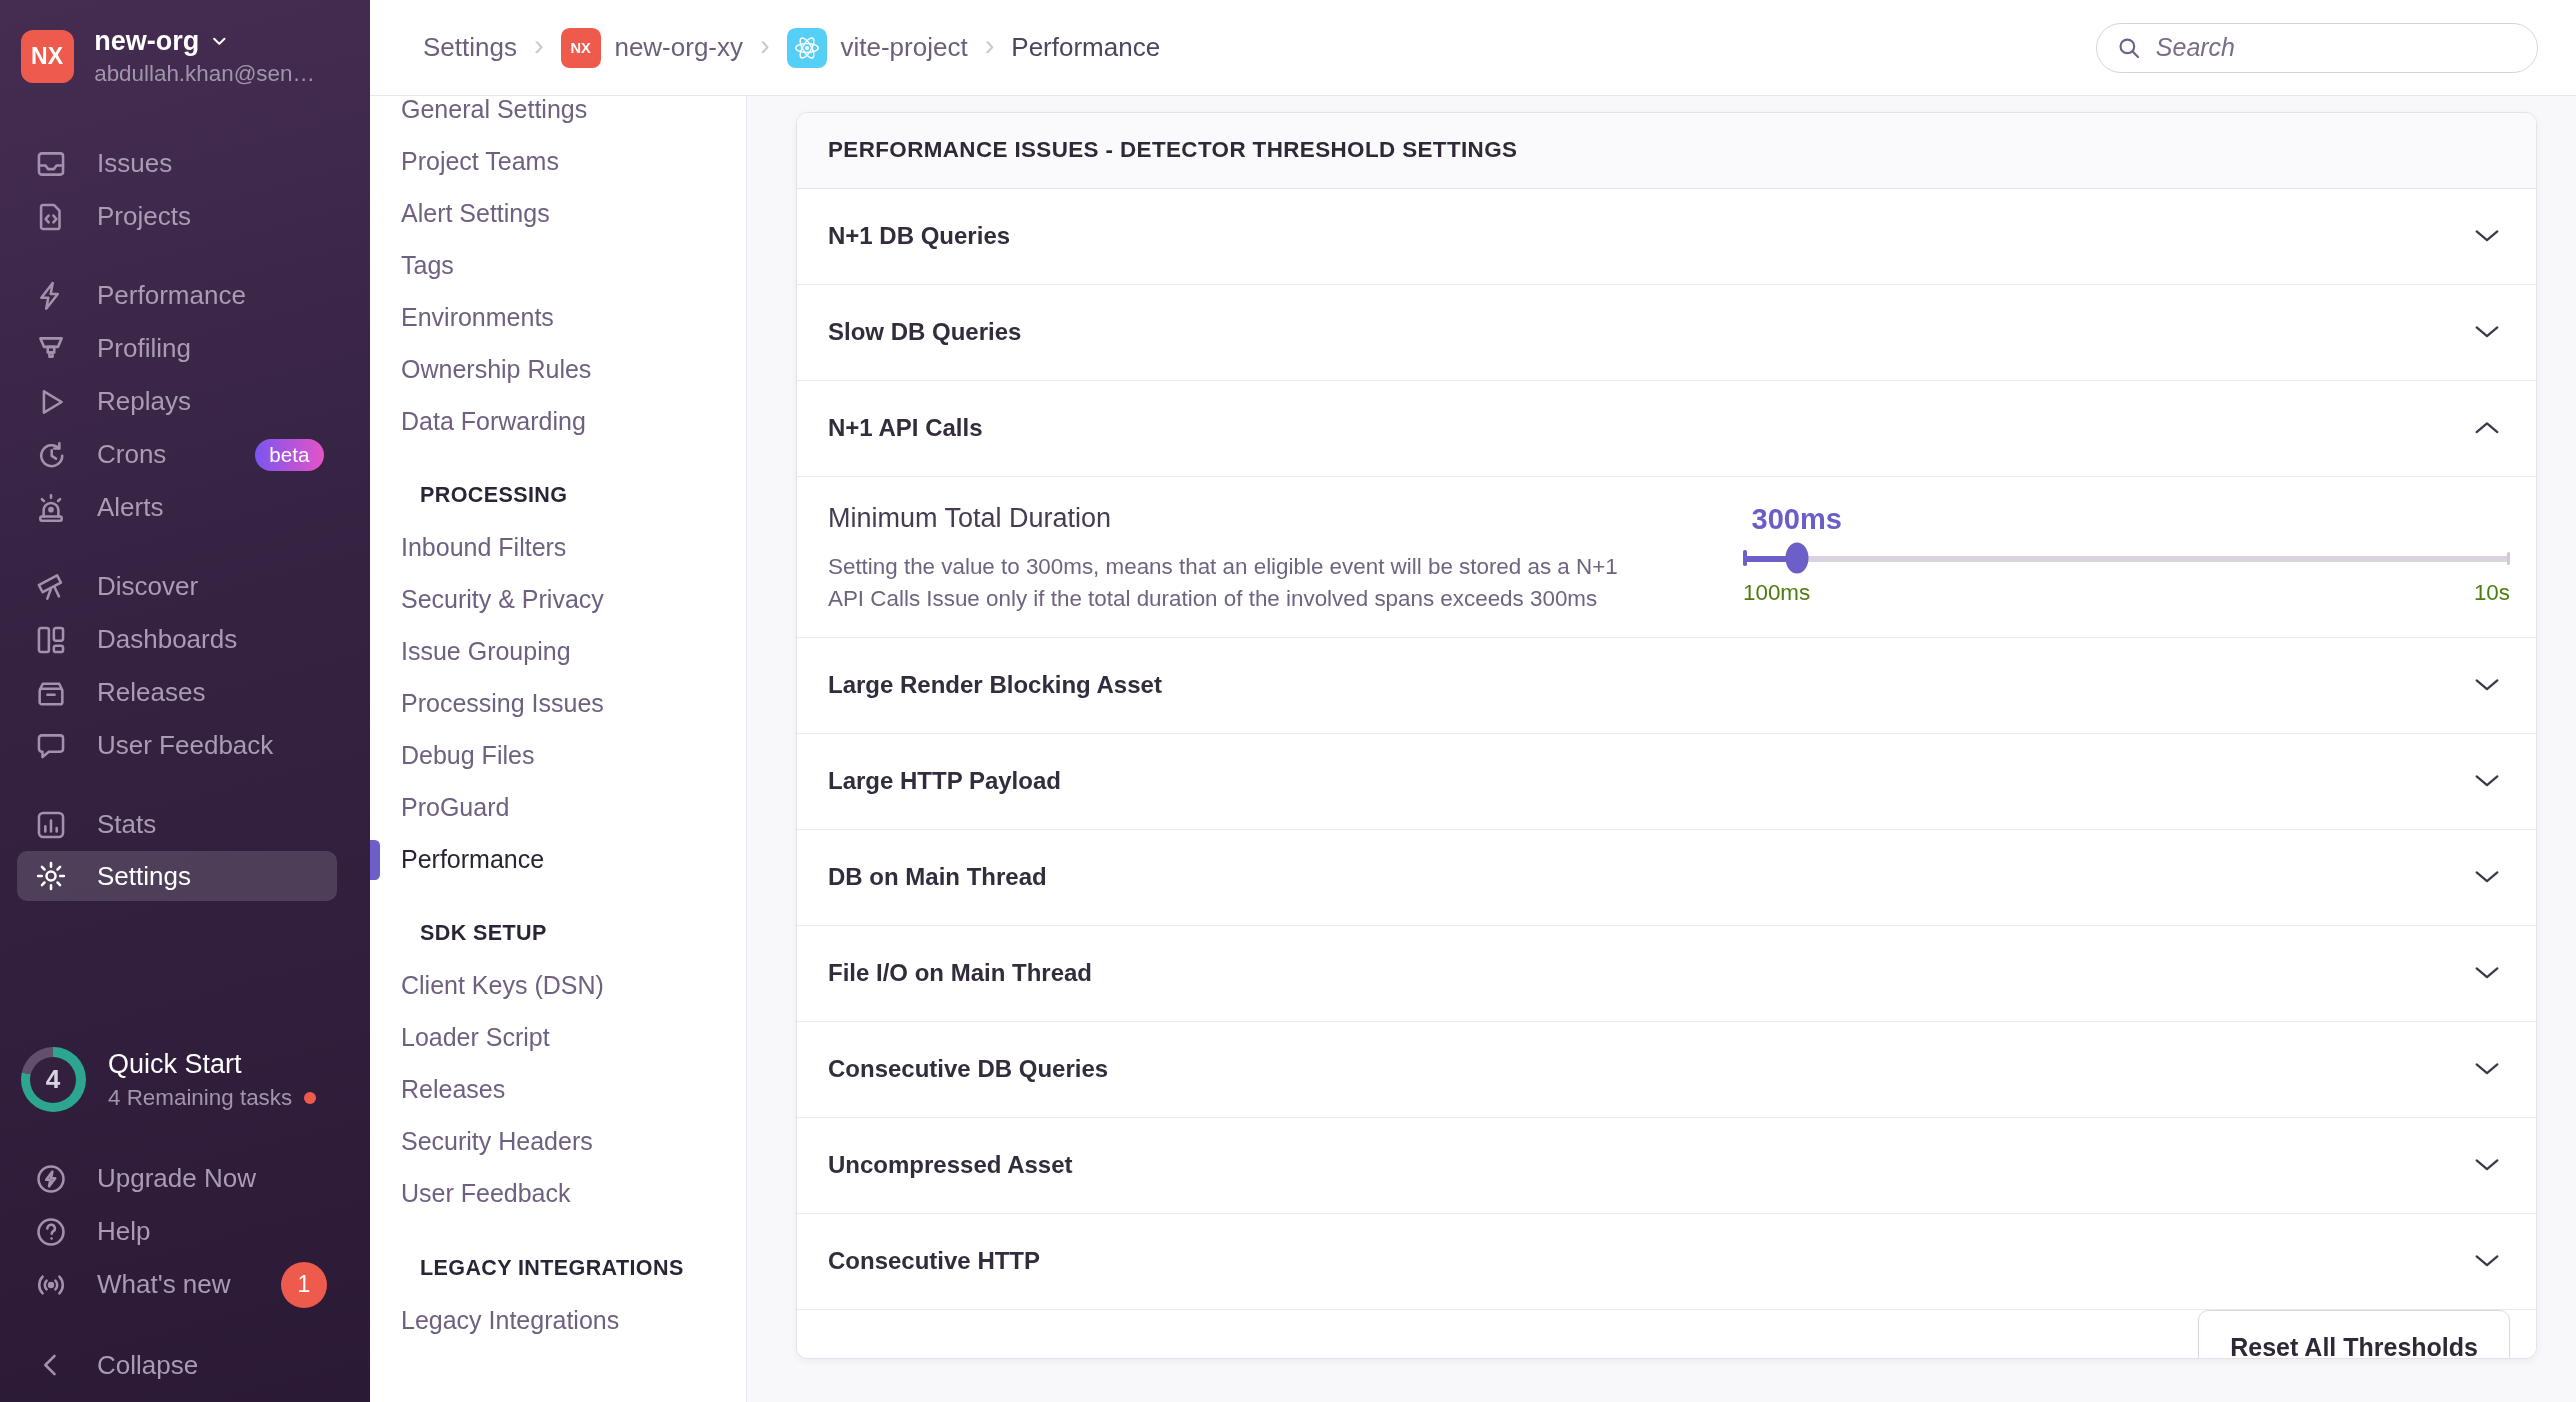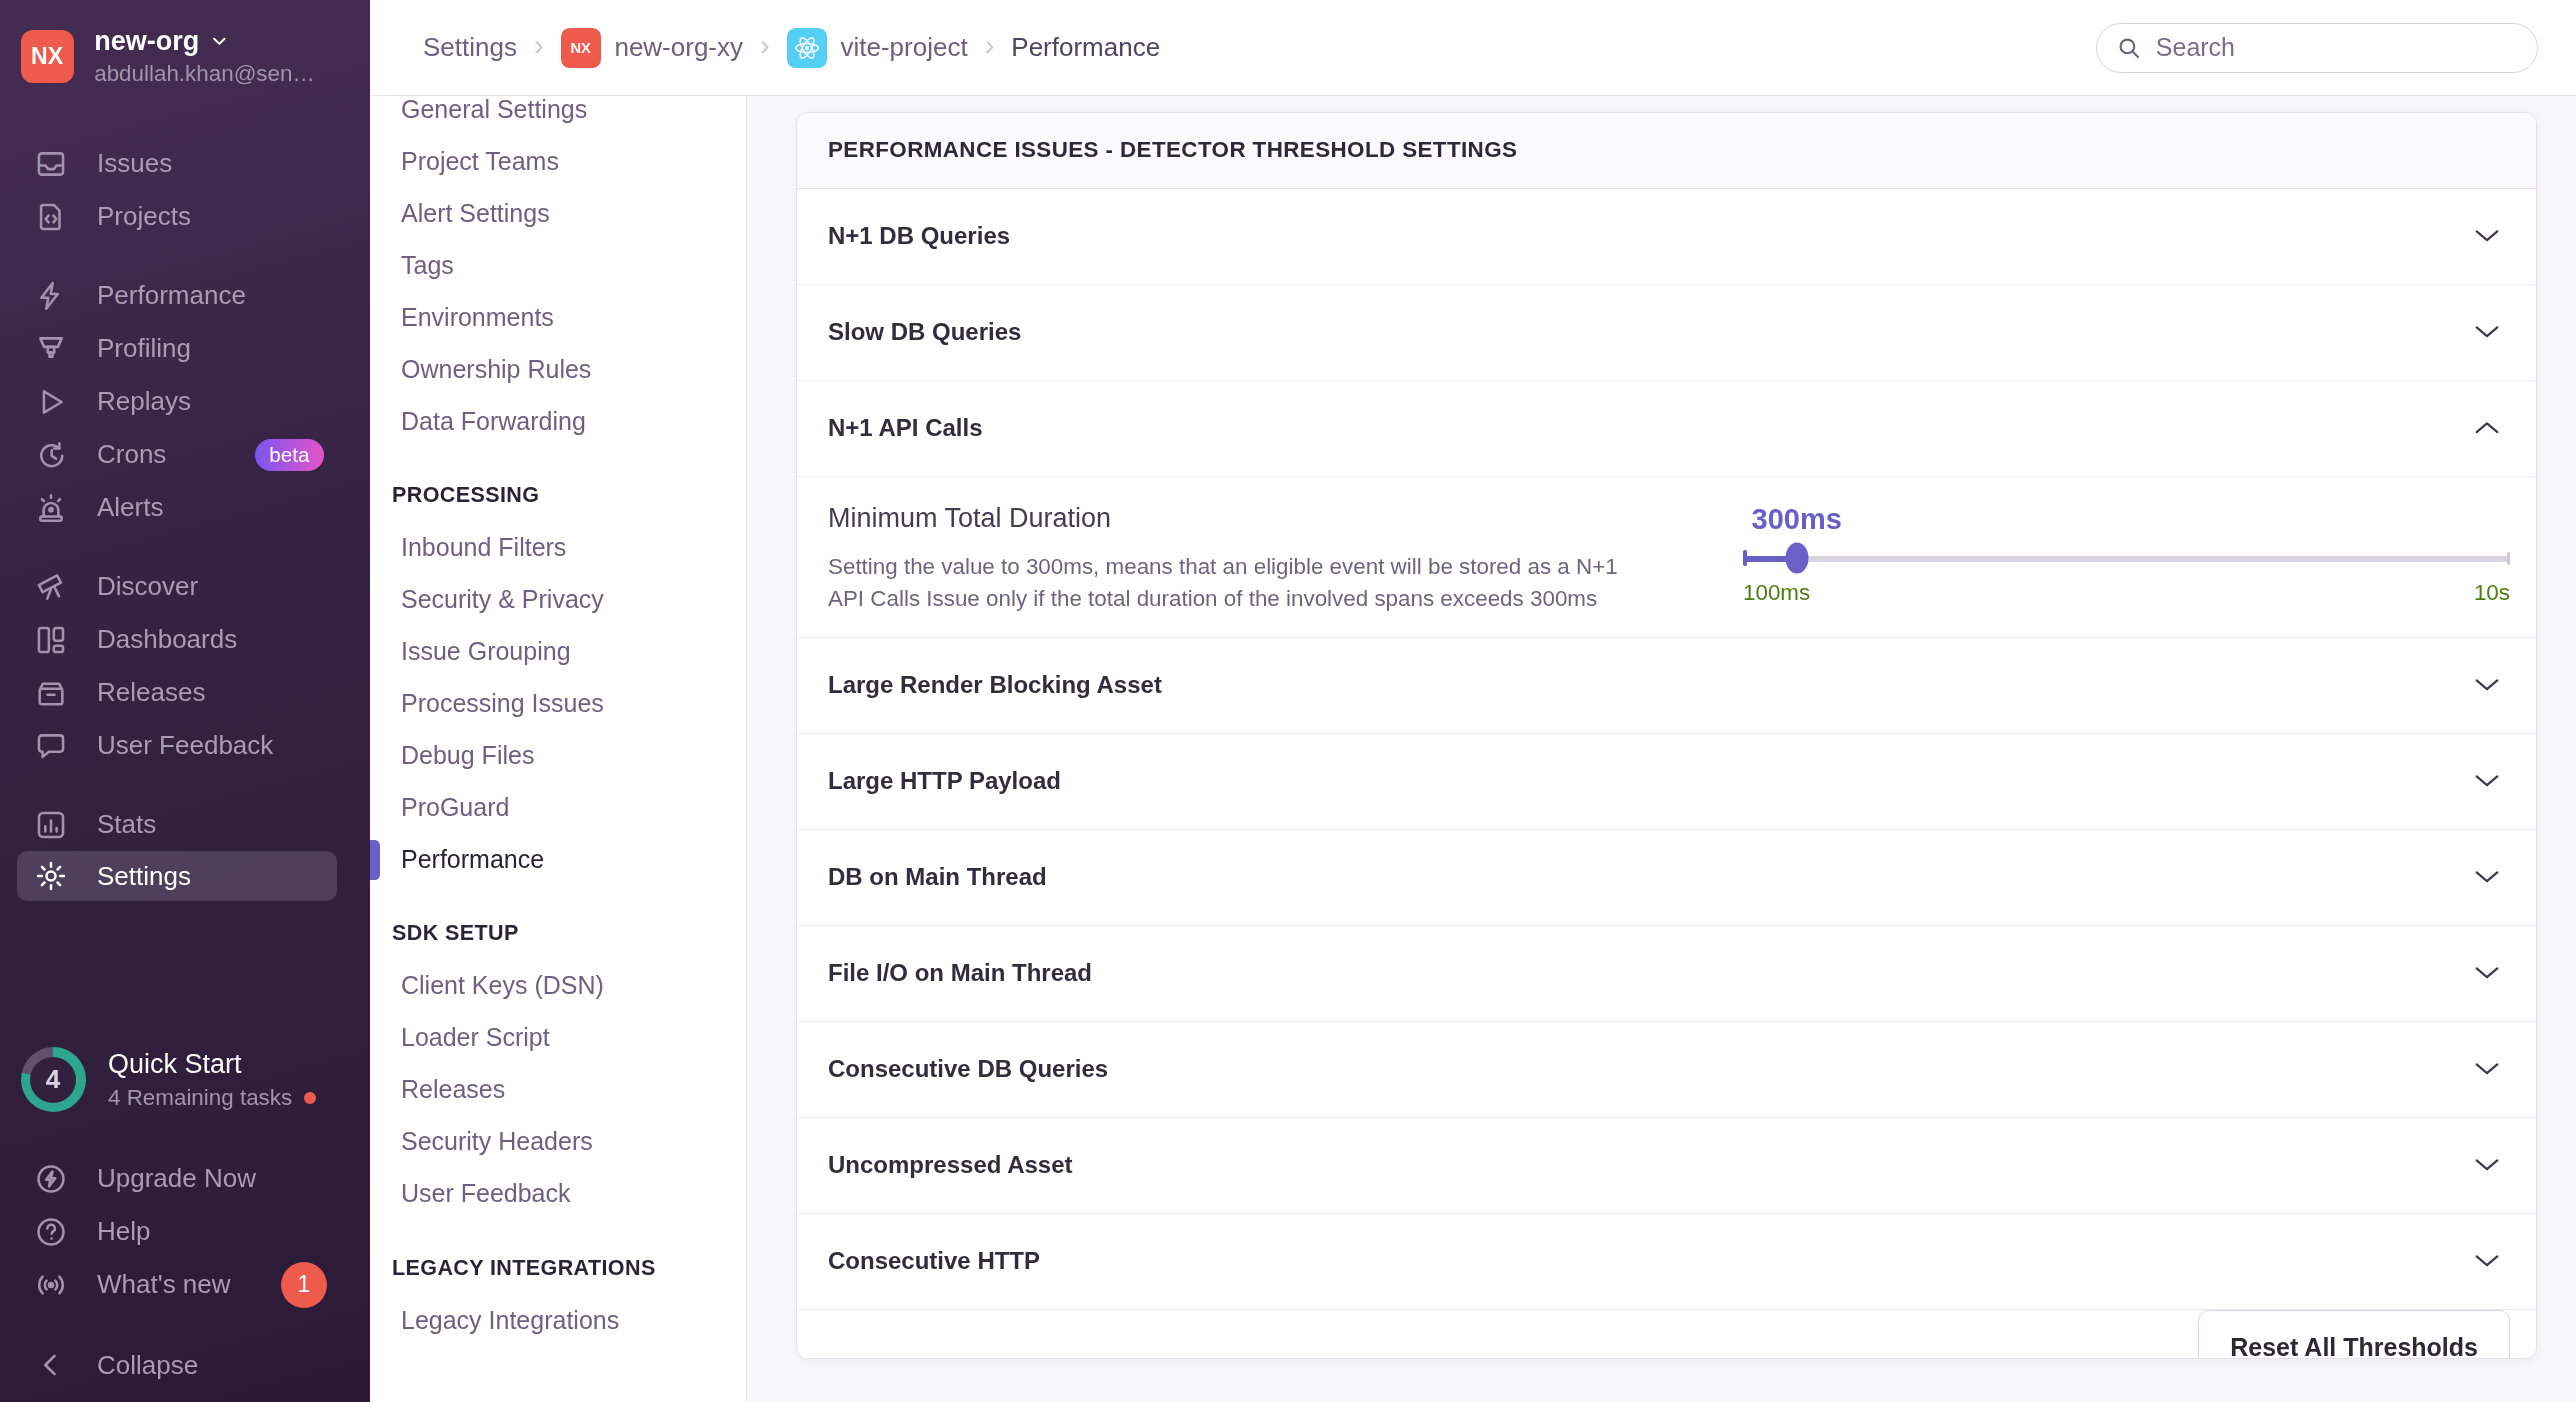--- a/index.html
+++ b/index.html
@@ -73,21 +73,21 @@
   
   .settings-sidebar {
     position:absolute; left:370px; top:0; width:377px; height:1402px;
     background:#fff; border-right:1.7px solid #eae6ee; z-index:1; padding-top:83px;
   }
   .set-item {
     height:52px; display:flex; align-items:center; padding-left:31px;
     font-size:25px; color:#6f6080; cursor:pointer; position:relative;
   }
   .set-section-title {
-    height:52px; display:flex; align-items:center; padding-left:22px;
+    height:52px; display:flex; align-items:center; padding-left:50px;
     margin-top:22.4px; font-size:21.5px; font-weight:bold; letter-spacing:0.4px; color:#2b2436;
   }
   .set-item.active { color:#2a2333; font-weight:500; }
   .active-indicator {
     position:absolute; left:0; top:6.9px; width:10.3px; height:40px;
     background:#6c5fc7; border-radius:0 5.2px 5.2px 0;
   }
 
   
   .topbar {
@@ -105,21 +105,21 @@
     color:#fff; font-size:14.6px; font-weight:bold;
   }
   .crumb-ico.nx { background:#ee5b4d; }
   .crumb-ico.react { background:#56cff7; }
   .searchbox {
     margin-left:auto; width:442px; height:50px; border:1.7px solid #d9d2e0; border-radius:26px;
     display:flex; align-items:center; gap:13.8px; padding:0 8.6px 0 19px; background:#fff;
   }
   .searchbox input {
     border:none; outline:none; font-size:25px; color:#4e4460; width:100%;
-    font-family:"Liberation Sans", sans-serif; background:transparent;
+    font-family:"Liberation Sans", sans-serif; background:transparent;font-style:italic;
   }
   .searchbox input::placeholder { color:#7b6d89; }
 
   
   .main { position:absolute; left:747px; top:96px; right:0; bottom:0; background:#f8f7fa; }
   .panel {
     position:absolute; left:49px; top:15.5px; width:1741px; height:1247px;
     background:#fff; border:1.7px solid #e5e0ea; border-radius:12px;
     box-shadow:0 2.6px 7.7px rgba(64,45,89,0.05);
     display:flex; flex-direction:column; overflow:hidden;

